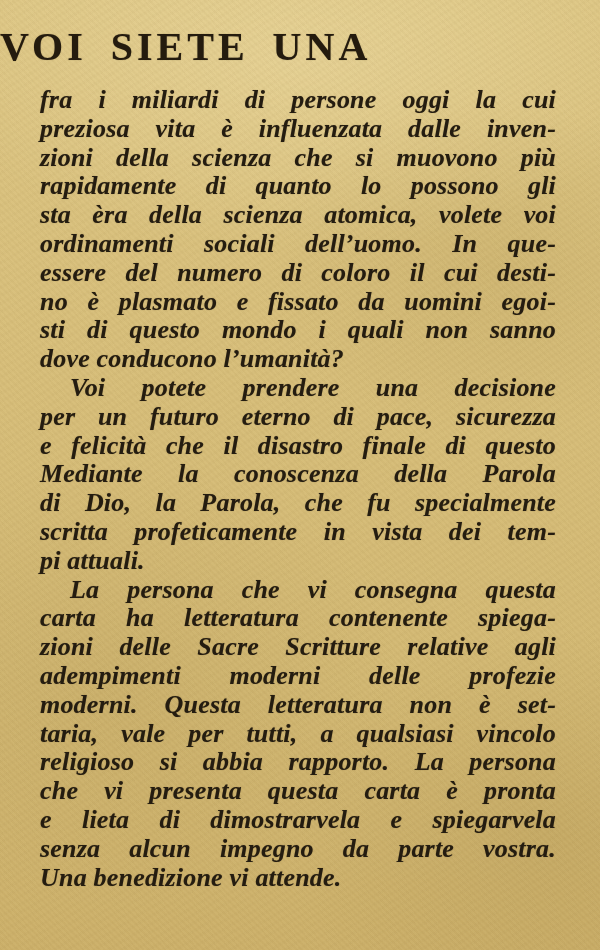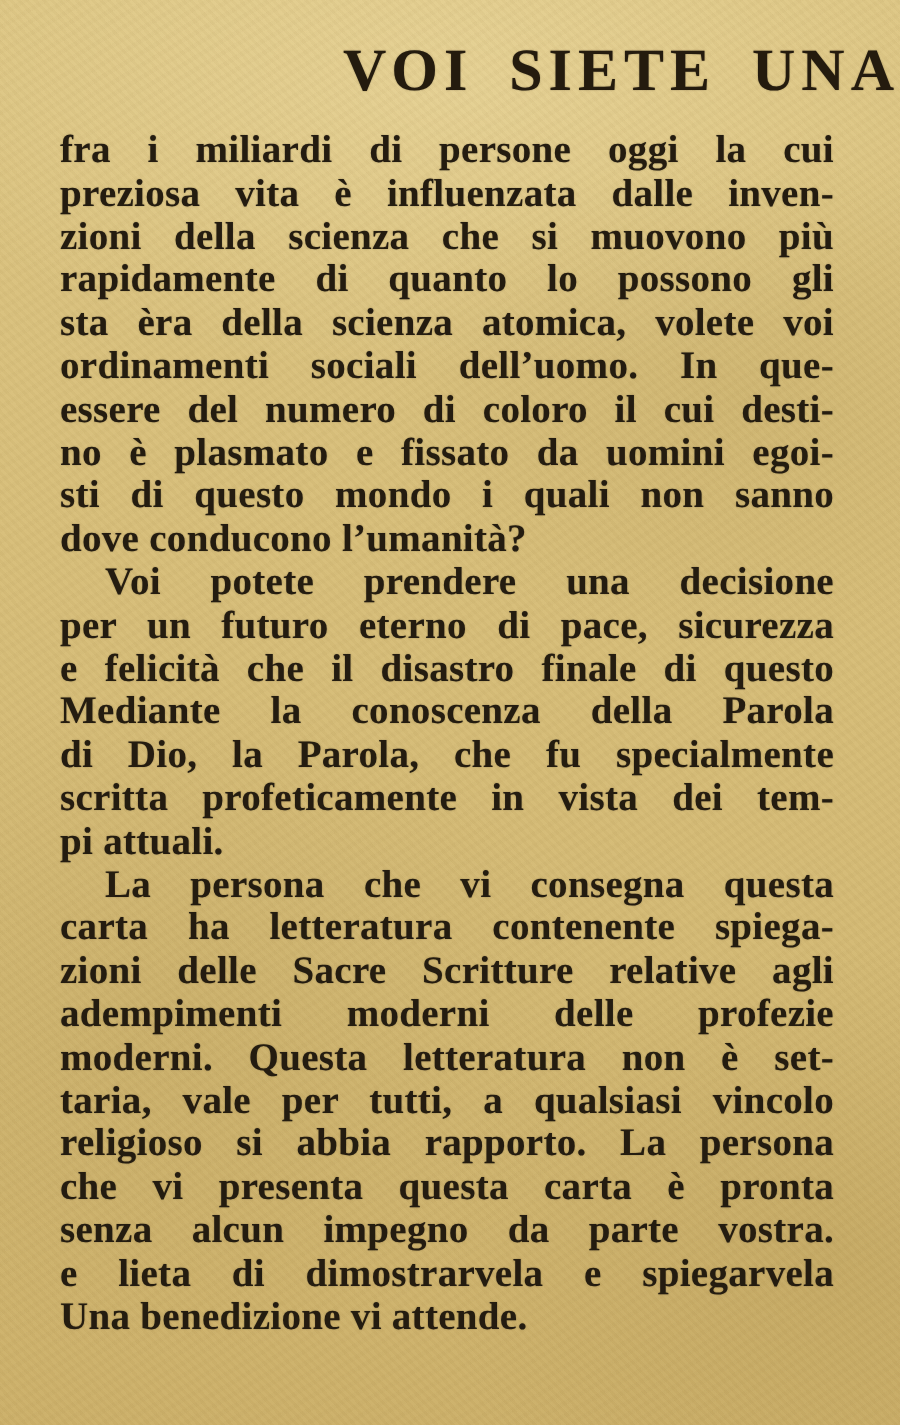--- a/index.html
+++ b/index.html
@@ -32,21 +32,21 @@
       repeating-linear-gradient(-31deg, rgba(110,84,34,0.022) 0 3px, transparent 3px 7px);
   }
   .page-title {
     position: relative;
     margin: 0;
     padding-top: 27px;
     height: 40px;
     line-height: 40px;
     font-size: 40px;
     font-weight: 700;
-    text-align: right;
+    text-align: left;
     letter-spacing: 4px;
     word-spacing: 10px;
     color: #241b0e;
     text-shadow: 0 0 1px rgba(36,27,14,0.45);
   }
   .body-text {
     position: relative;
     margin-top: 19px;
     padding-left: 40px;
     padding-right: 44px;
@@ -57,21 +57,21 @@
     font-size: 26px;
     font-weight: 700;
     letter-spacing: 0.2px;
     text-align: justify;
     text-align-last: justify;
     white-space: nowrap;
     overflow: visible;
     text-shadow: 0 0 1px rgba(36,27,14,0.40);
   }
   
-  .line { white-space: normal; }
+  .line { white-space: normal; font-style: italic; }
   .line.para-end { text-align-last: left; }
   .line.indent { text-indent: 30px; }
 </style>
 </head>
 <body>
 
 <div class="card">
   <h1 class="page-title">VOI SIETE UNA</h1>
   <div class="body-text">
       <div class="paragraph">
@@ -97,18 +97,18 @@
       </div>
       <div class="paragraph">
         <div class="line indent">La persona che vi consegna questa</div>
         <div class="line">carta ha letteratura contenente spiega-</div>
         <div class="line">zioni delle Sacre Scritture relative agli</div>
         <div class="line">adempimenti moderni delle profezie</div>
         <div class="line">moderni. Questa letteratura non è set-</div>
         <div class="line">taria, vale per tutti, a qualsiasi vincolo</div>
         <div class="line">religioso si abbia rapporto. La persona</div>
         <div class="line">che vi presenta questa carta è pronta</div>
+        <div class="line">e lieta di dimostrarvela e spiegarvela</div>
         <div class="line">senza alcun impegno da parte vostra.</div>
-        <div class="line">e lieta di dimostrarvela e spiegarvela</div>
         <div class="line para-end">Una benedizione vi attende.</div>
       </div>
     </div>
 </div>
 
 </body></html>

